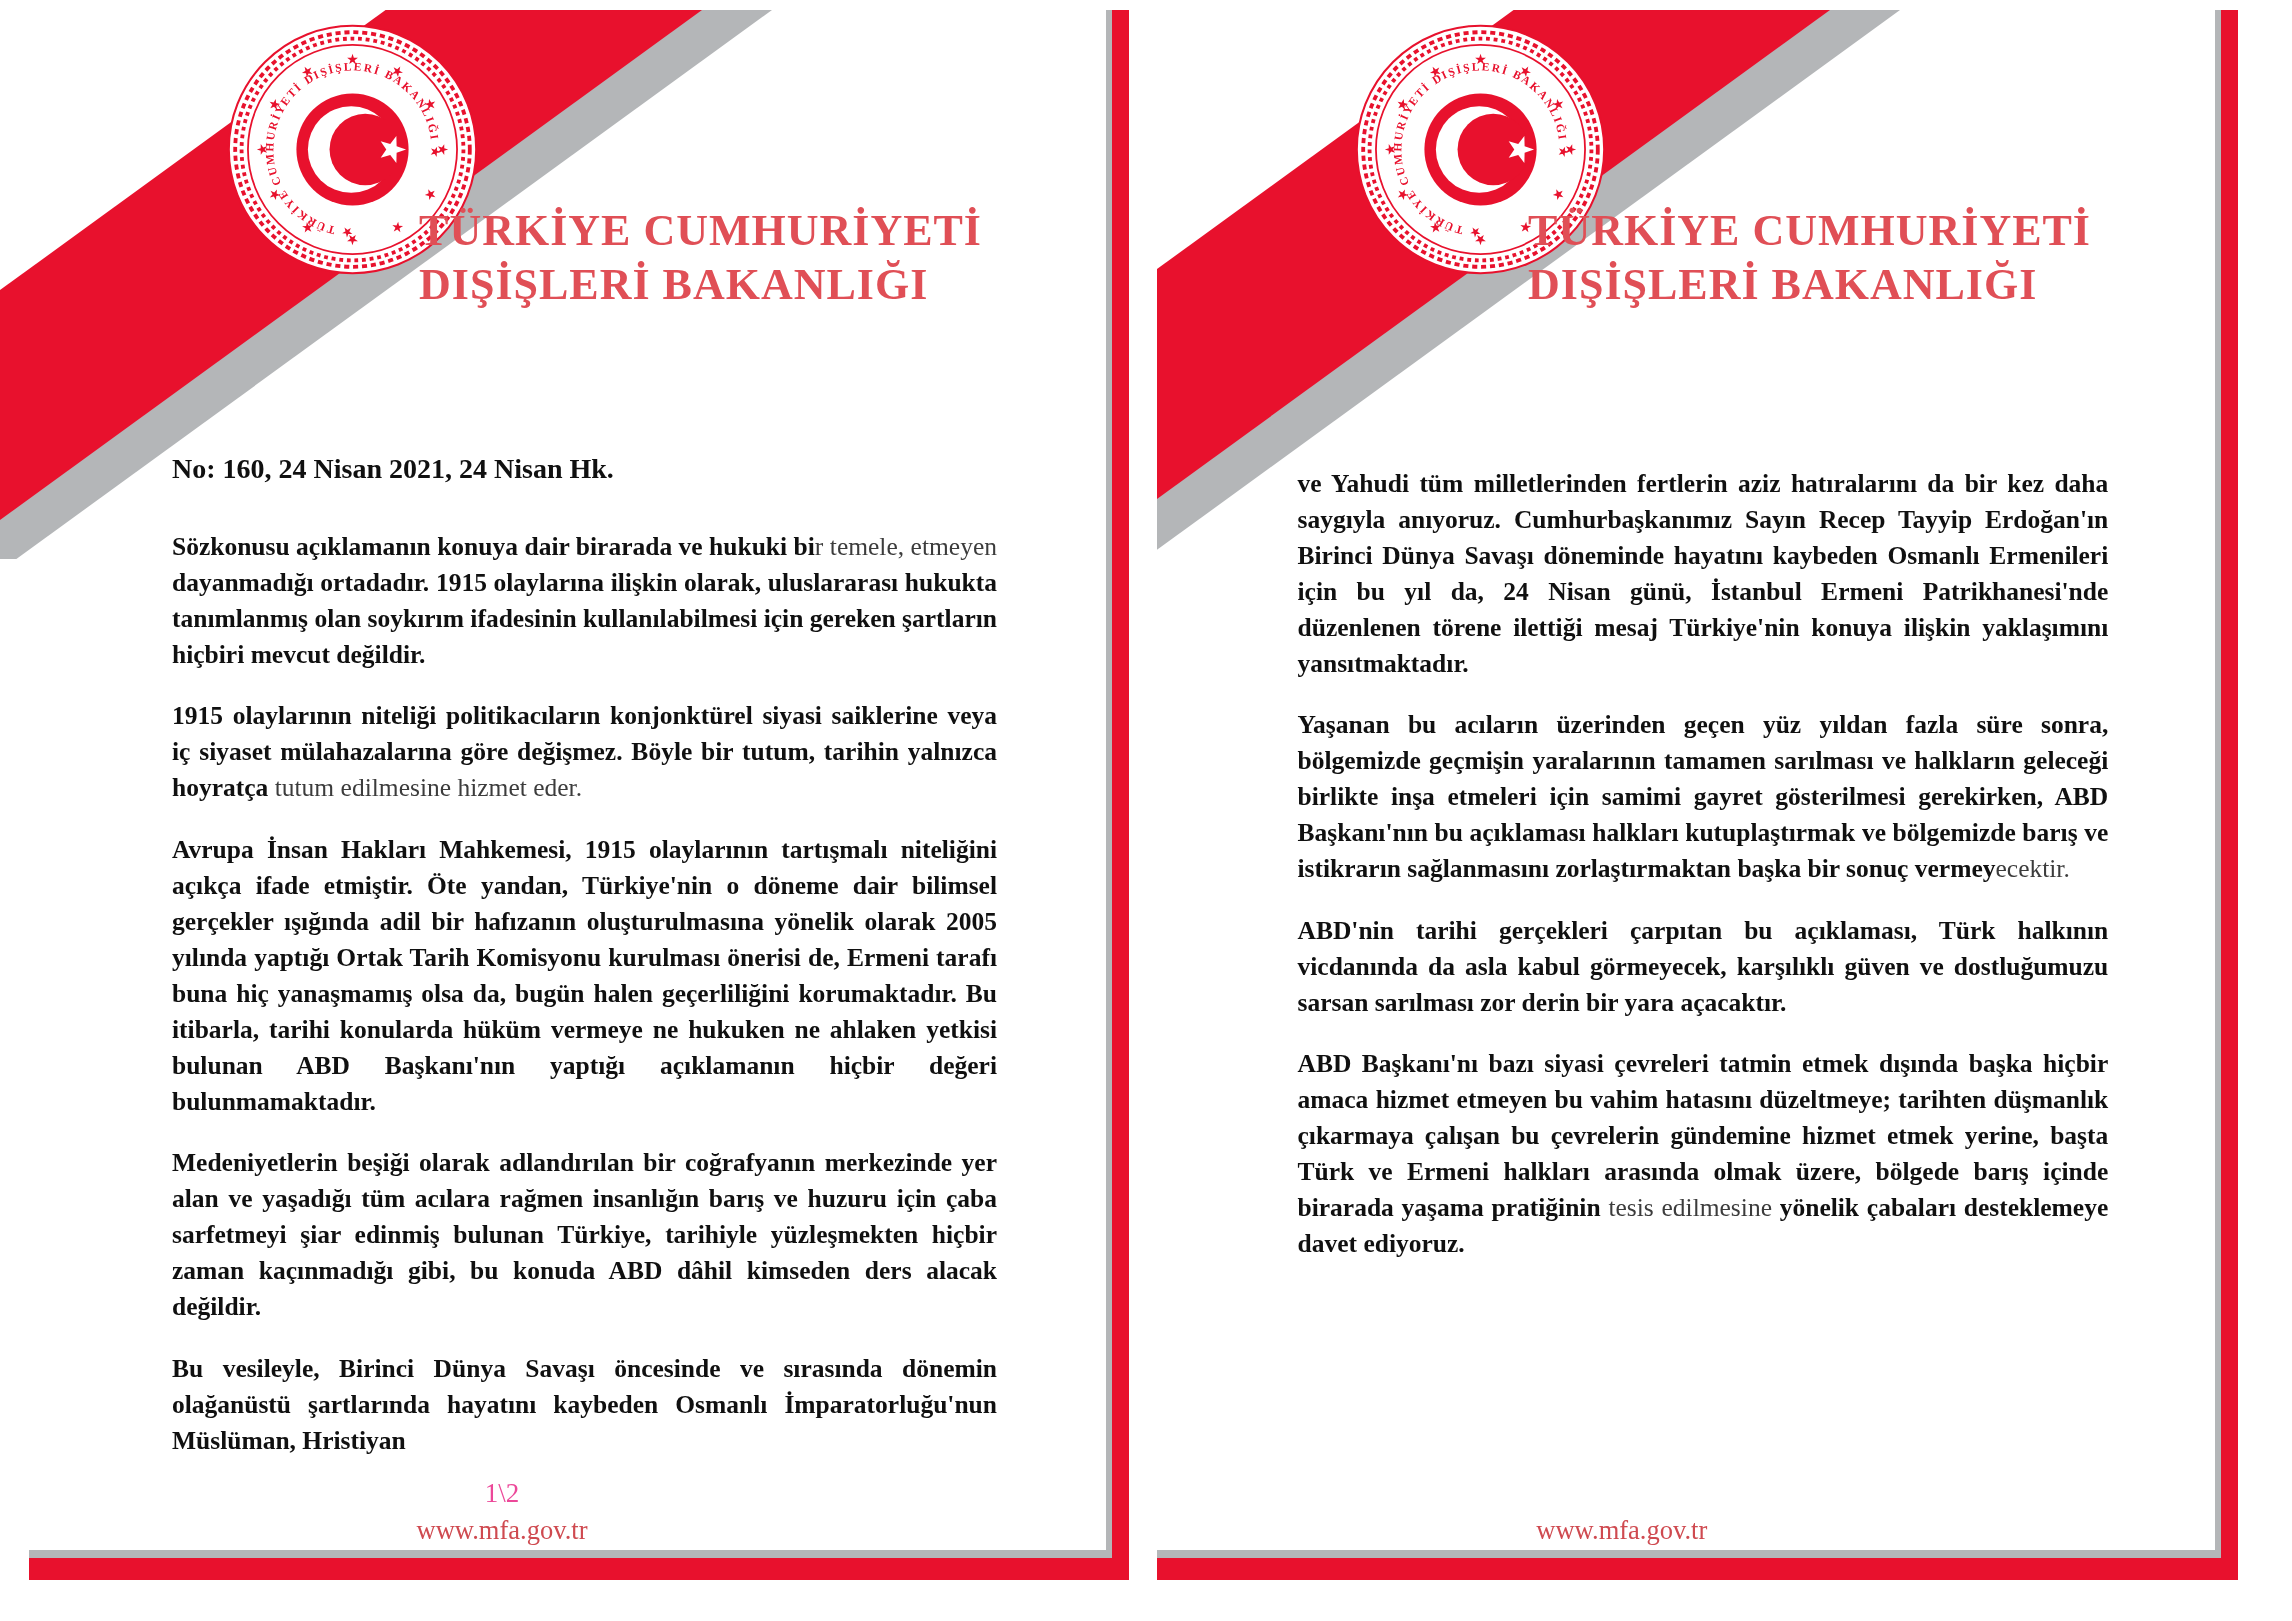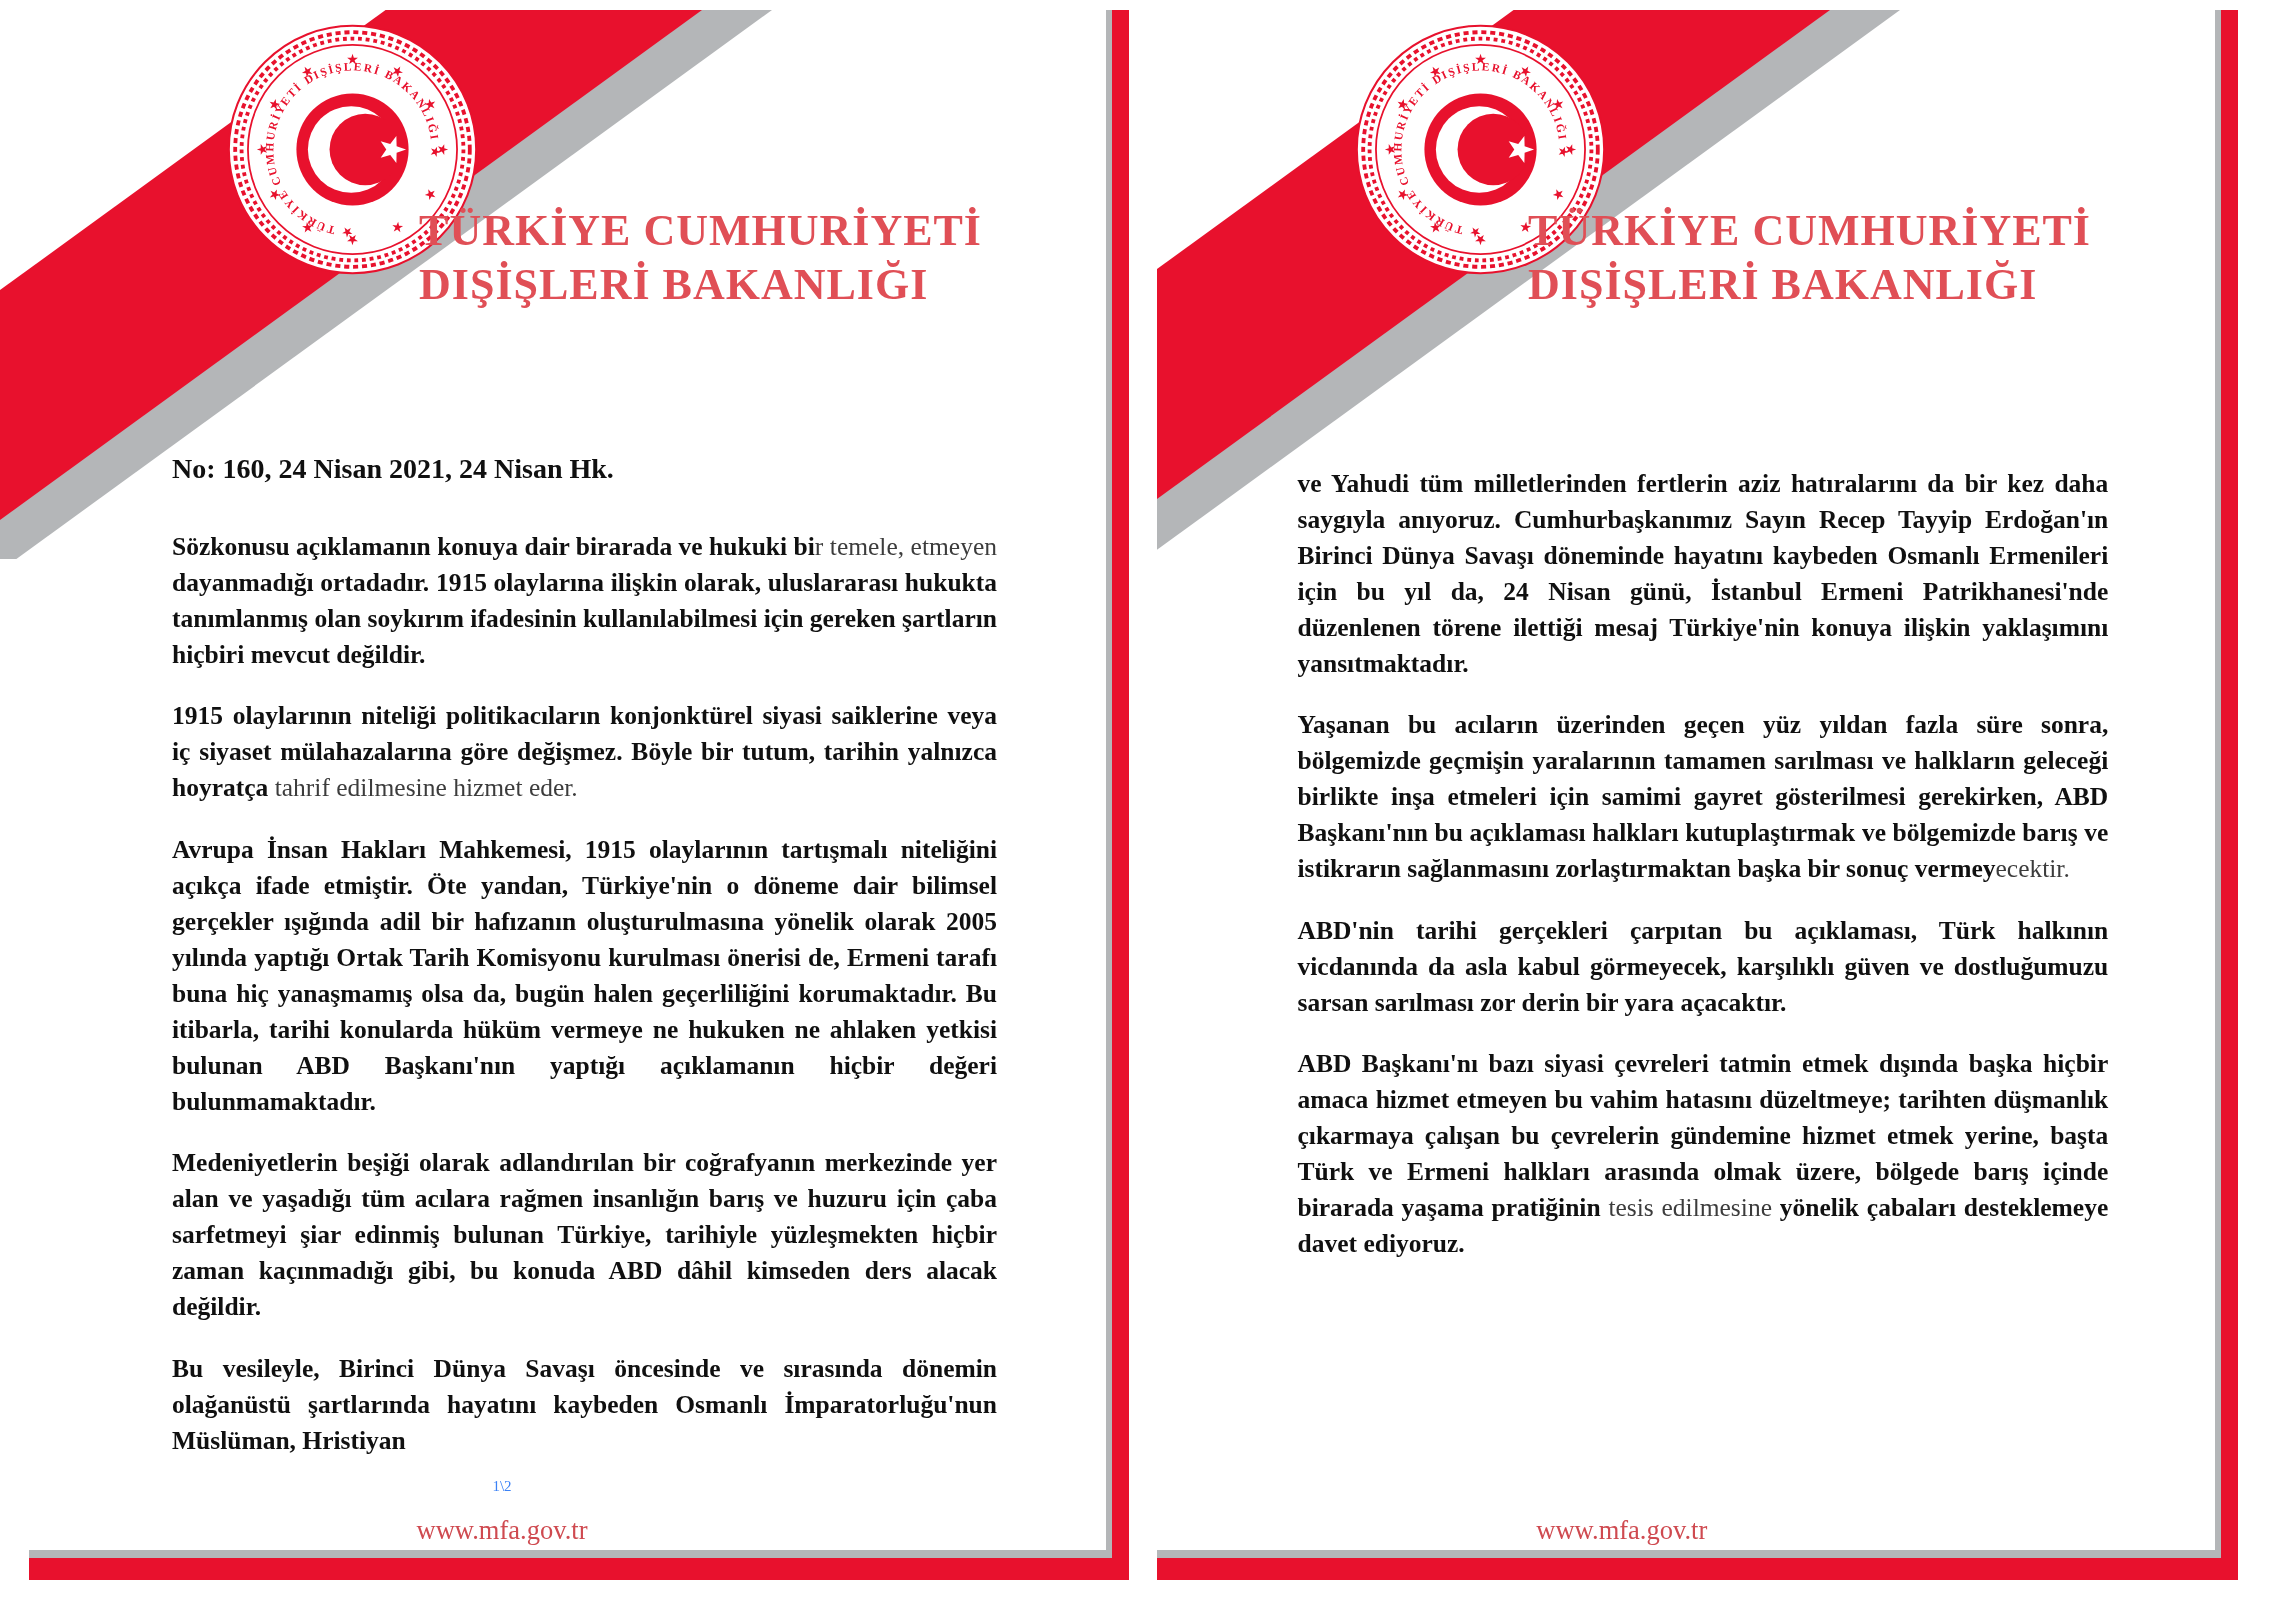--- a/index.html
+++ b/index.html
@@ -32,21 +32,21 @@
   .ref-line{position:absolute;top:443px;left:13%;font-size:28px;font-weight:bold;color:#101010;text-align:right;}
 
   .body-text{position:absolute;left:13%;right:12%;color:#101010;}
   #page-1 .body-text{top:519px;}
   #page-2 .body-text{top:456px;}
   .body-text p{margin:0 0 25.5px 0;text-align:justify;font-size:25.5px;line-height:36px;
     font-weight:bold;}
   .body-text .light{font-weight:normal;color:#3c3c3c;}
 
   .pagenum{position:absolute;top:1468px;left:0;width:86%;text-align:center;
-    font-size:15px;color:#3b82f6;}
+    font-size:27px;color:#ec4899;}
   .website{position:absolute;top:1505px;left:0;width:86%;text-align:center;
     font-size:26.5px;color:var(--footer-red,#cf4a50);}
 
   .bottom-gray{position:absolute;bottom:21.6px;left:0;right:16.7px;height:7.8px;
     background:var(--shadow-gray,#b4b6b8);}
   .bottom-bar{position:absolute;bottom:0;left:0;right:0;height:21.6px;
     background:var(--band-red,#e8112d);}
   .right-gray{position:absolute;top:0;bottom:21.6px;right:16.7px;width:5.9px;
     background:var(--shadow-gray,#b4b6b8);}
   .right-stripe{position:absolute;top:0;bottom:0;right:0;width:16.7px;
@@ -90,21 +90,21 @@
         <polygon fill="#ffffff" points="142,100 134.6,102.6 134.4,110.5 129.6,104.3 122.1,106.5 126.5,100 122.1,93.5 129.6,95.7 134.4,89.5 134.6,97.4"></polygon>
       </svg>
     </div>
     <div class="header-title">
       <div>TÜRKİYE CUMHURİYETİ</div>
       <div>DIŞİŞLERİ BAKANLIĞI</div>
     </div>
     <div class="ref-line">No: 160, 24 Nisan 2021, 24 Nisan Hk.</div>
     <div class="body-text">
         <p><span>Sözkonusu açıklamanın konuya dair birarada ve hukuki bi</span><span class="light">r temele, etmeyen</span><span> dayanmadığı ortadadır. 1915 olaylarına ilişkin olarak, uluslararası hukukta tanımlanmış olan soykırım ifadesinin kullanılabilmesi için gereken şartların hiçbiri mevcut değildir.</span></p>
-        <p><span>1915 olaylarının niteliği politikacıların konjonktürel siyasi saiklerine veya iç siyaset mülahazalarına göre değişmez. Böyle bir tutum, tarihin yalnızca hoyratça </span><span class="light">tahrif edilmesine hizmet eder.</span></p>
+        <p><span>1915 olaylarının niteliği politikacıların konjonktürel siyasi saiklerine veya iç siyaset mülahazalarına göre değişmez. Böyle bir tutum, tarihin yalnızca hoyratça </span><span class="light">tutum edilmesine hizmet eder.</span></p>
         <p><span>Avrupa İnsan Hakları Mahkemesi, 1915 olaylarının tartışmalı niteliğini açıkça ifade etmiştir. Öte yandan, Türkiye'nin o döneme dair bilimsel gerçekler ışığında adil bir hafızanın oluşturulmasına yönelik olarak 2005 yılında yaptığı Ortak Tarih Komisyonu kurulması önerisi de, Ermeni tarafı buna hiç yanaşmamış olsa da, bugün halen geçerliliğini korumaktadır. Bu itibarla, tarihi konularda hüküm vermeye ne hukuken ne ahlaken yetkisi bulunan ABD Başkanı'nın yaptığı açıklamanın hiçbir değeri bulunmamaktadır.</span></p>
         <p><span>Medeniyetlerin beşiği olarak adlandırılan bir coğrafyanın merkezinde yer alan ve yaşadığı tüm acılara rağmen insanlığın barış ve huzuru için çaba sarfetmeyi şiar edinmiş bulunan Türkiye, tarihiyle yüzleşmekten hiçbir zaman kaçınmadığı gibi, bu konuda ABD dâhil kimseden ders alacak değildir.</span></p>
         <p><span>Bu vesileyle, Birinci Dünya Savaşı öncesinde ve sırasında dönemin olağanüstü şartlarında hayatını kaybeden Osmanlı İmparatorluğu'nun Müslüman, Hristiyan</span></p>
       </div>
     <div class="pagenum">1\2</div>
     <div class="website">www.mfa.gov.tr</div>
     <div class="right-gray"></div>
     <div class="right-stripe"></div>
     <div class="bottom-gray"></div>
     <div class="bottom-bar"></div>

